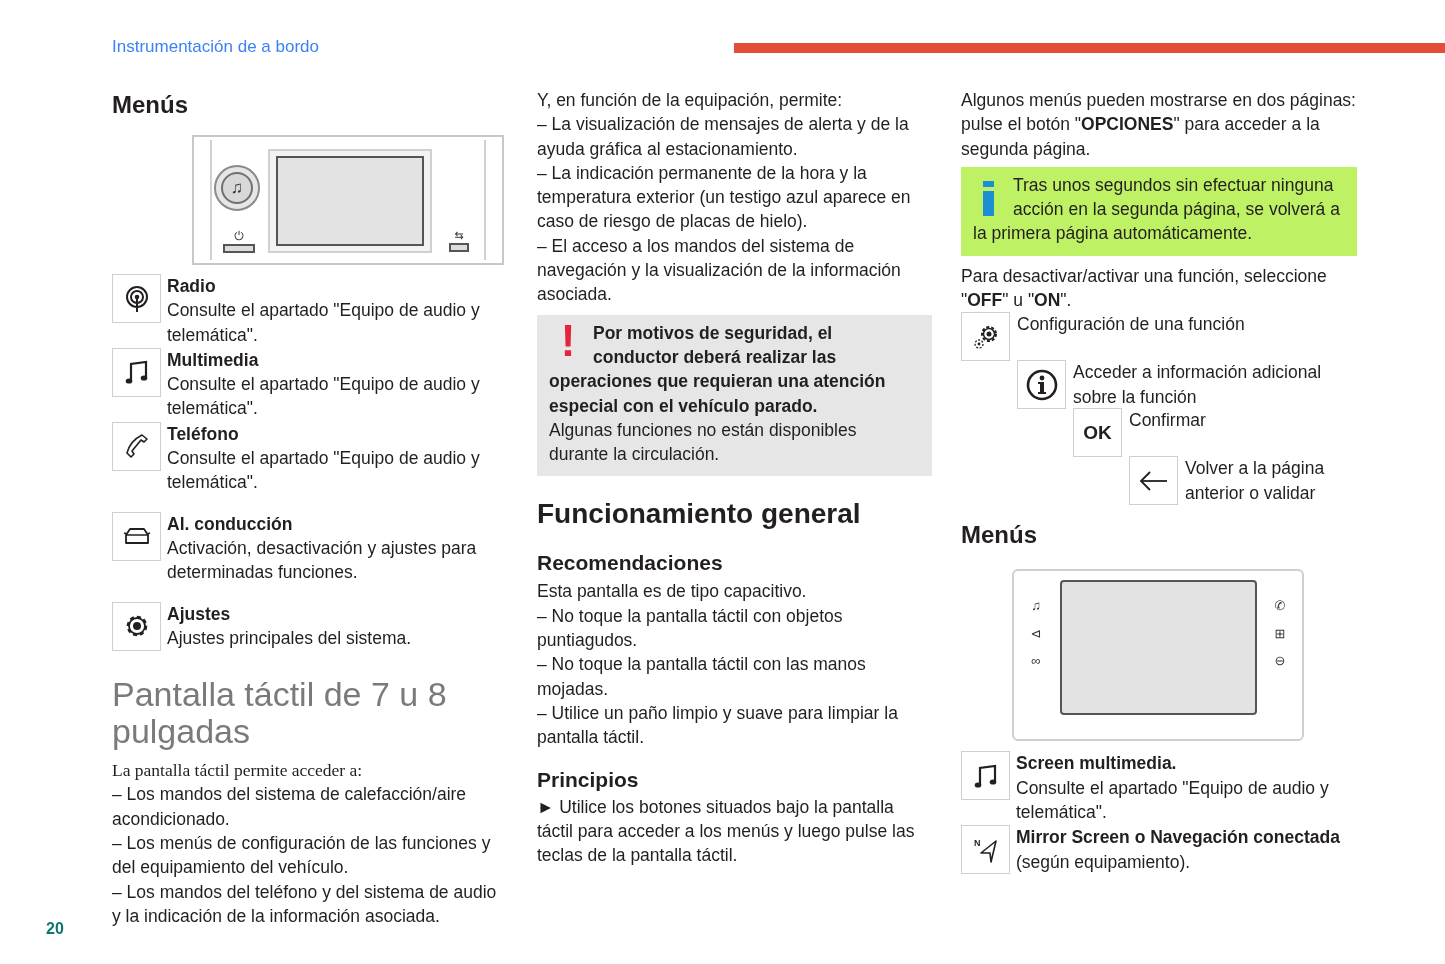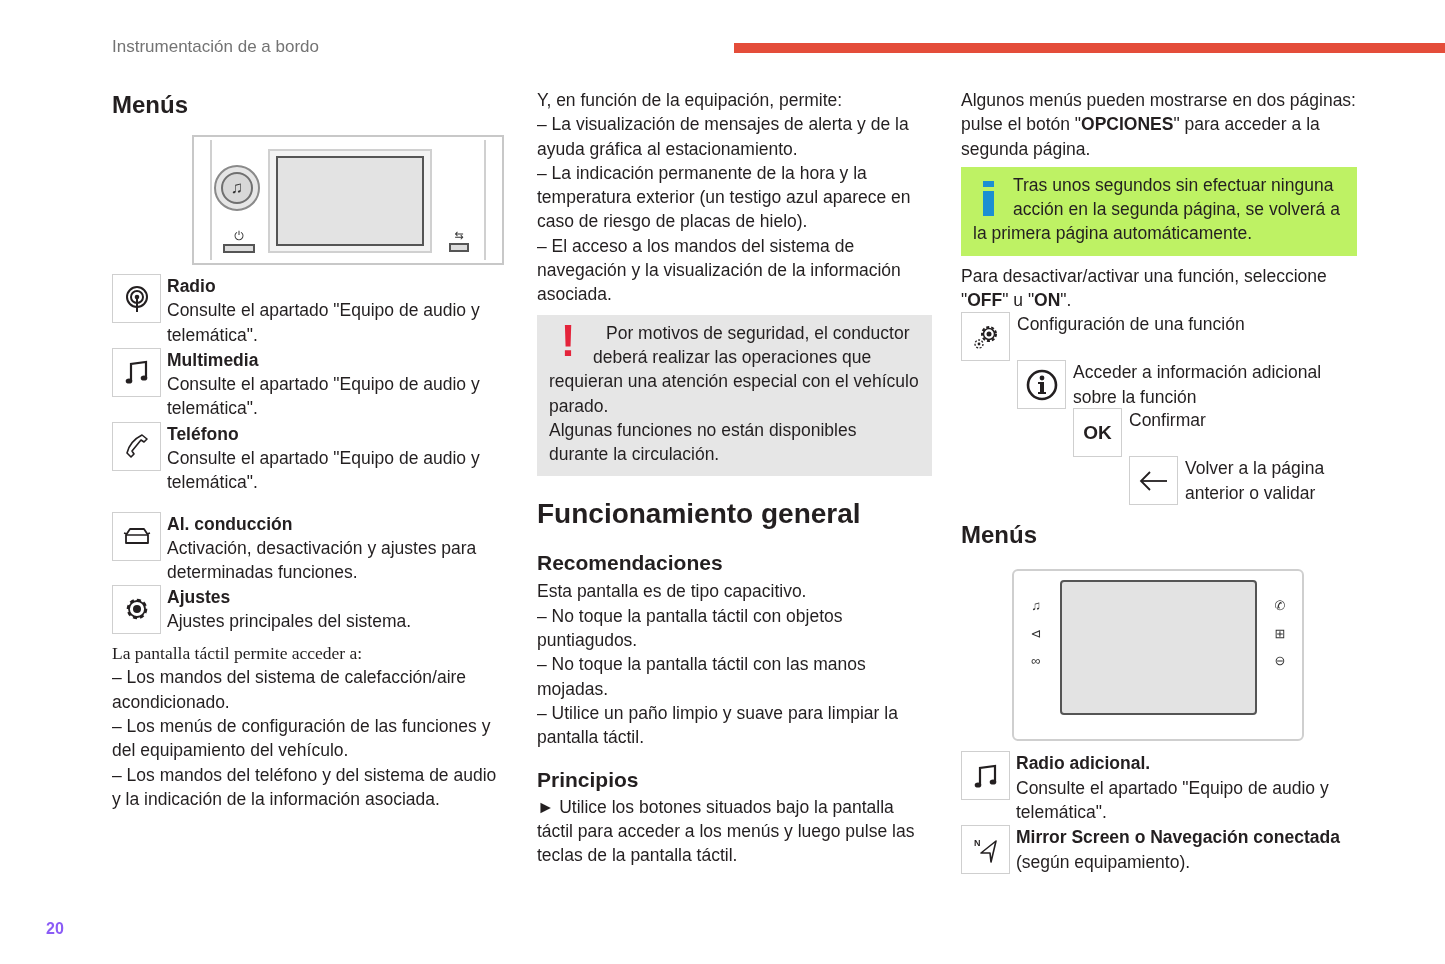--- a/index.html
+++ b/index.html
@@ -1,21 +1,21 @@
 <!DOCTYPE html>
 <html><head>
 <meta charset="utf-8">
 <style>
   * { box-sizing: border-box; margin: 0; padding: 0; }
   html, body { width: 1445px; height: 964px; background: #ffffff; overflow: hidden; }
   body { position: relative; font-family: "Liberation Sans", sans-serif; color: #231f20; }
 
-  .running-head { position: absolute; left: 112px; top: 37px; font-size: 17px; color: #737373; }
+  .running-head { position: absolute; left: 112px; top: 37px; font-size: 17px; color: #3b82f6; }
   .red-bar { position: absolute; left: 734px; top: 43px; width: 711px; height: 10px; background: #e44d3a; }
-  .page-number { position: absolute; left: 46px; top: 920px; font-size: 16px; font-weight: bold; color: #8b5cf6; }
+  .page-number { position: absolute; left: 46px; top: 920px; font-size: 16px; font-weight: bold; color: #0f766e; }
 
   .col { position: absolute; top: 88px; }
   .col1 { left: 112px; width: 395px; }
   .col2 { left: 537px; width: 395px; }
   .col3 { left: 961px; width: 396px; }
 
   .body-text { font-size: 17.5px; line-height: 24.3px; color: #231f20; }
   .h-menus { font-size: 24px; font-weight: bold; line-height: 34px; margin-top: 0; }
   .h-big-grey { font-size: 34px; line-height: 37px; color: #7a7a7a; font-weight: normal; }
   .h-section { font-size: 28px; font-weight: bold; line-height: 32px; }
@@ -35,21 +35,21 @@
 
   
   .entry { position: relative; min-height: 48px; }
   .icon-box { float: left; width: 49px; height: 49px; border: 1px solid #cfcfcf; background: #fff; display: flex; align-items: center; justify-content: center; margin-right: 6px; color: #231f20; }
   .entry-title { font-weight: bold; font-size: 17.5px; line-height: 24.3px; }
   .entry-text { font-size: 17.5px; line-height: 24.3px; }
 
   
   .warn-box { background: #e6e6e6; padding: 6px 12px 10px 12px; margin-top: 8px; width: 395px; }
   .warn-box .excl { float: left; width: 26px; height: 46px; color: #e4243b; font-size: 44px; font-weight: bold; line-height: 40px; margin: 0 12px 0 6px; text-align: center; }
-  .warn-box .bold { font-weight: normal; margin-left: 13px; }
+  .warn-box .bold { font-weight: bold; }
 
   
   .info-box { background: #bef264; padding: 6px 12px 10px 12px; margin-top: 6px; width: 396px; }
   .info-box .info-i { float: left; width: 14px; height: 35px; margin: 8px 16px 0 10px; position: relative; }
   .info-box .info-i .dot { position: absolute; left: 0; top: 0; width: 11px; height: 6px; background: #1b8fd2; }
   .info-box .info-i .stem { position: absolute; left: 0; top: 10px; width: 11px; height: 25px; background: #1b8fd2; }
 
   .func-row { position: relative; height: 48px; }
   .func-row .icon-box { margin-right: 7px; }
 
@@ -124,33 +124,34 @@
         <svg width="32" height="30" viewBox="0 0 32 30">
             <path d="M5 14 L9 8 H23 L27 14 V22 H5 Z" fill="none" stroke="#231f20" stroke-width="1.8" stroke-linejoin="round"></path>
             <line x1="5" y1="14" x2="27" y2="14" stroke="#231f20" stroke-width="1.5"></line>
             <line x1="3" y1="12" x2="6" y2="13" stroke="#231f20" stroke-width="1.5"></line>
             <line x1="29" y1="12" x2="26" y2="13" stroke="#231f20" stroke-width="1.5"></line>
           </svg>
       </div>
       <div class="entry-title">Al. conducción</div>
       <span class="entry-text">Activación, desactivación y ajustes para determinadas funciones.</span>
     </div>
-    <div class="entry body-text" style="margin-top:0">
+    <div class="entry body-text" style="margin-top:17px">
       <div class="icon-box">
         <svg width="30" height="30" viewBox="0 0 30 30">
             <circle cx="15" cy="15" r="9" fill="none" stroke="#231f20" stroke-width="2.6" stroke-dasharray="4 3"></circle>
             <circle cx="15" cy="15" r="8" fill="none" stroke="#231f20" stroke-width="1.8"></circle>
             <circle cx="15" cy="15" r="4" fill="#231f20"></circle>
           </svg>
       </div>
       <div class="entry-title">Ajustes</div>
       <span class="entry-text">Ajustes principales del sistema.</span>
     </div>
   </div>
 
+  <h2 class="h-big-grey" style="margin-top: 26px;">Pantalla táctil de 7 u 8 pulgadas</h2>
   <div class="body-text" style="margin-top: 8px; font-family: Liberation Serif, serif;">La pantalla táctil permite acceder a:</div>
   <div class="body-text">–  Los mandos del sistema de calefacción/aire acondicionado.</div>
   <div class="body-text">–  Los menús de configuración de las funciones y del equipamiento del vehículo.</div>
   <div class="body-text">–  Los mandos del teléfono y del sistema de audio y la indicación de la información asociada.</div>
 </div>
 
 <div class="col col2">
   <div class="body-text">Y, en función de la equipación, permite:</div>
   <div class="body-text">–  La visualización de mensajes de alerta y de la ayuda gráfica al estacionamiento.</div>
   <div class="body-text">–  La indicación permanente de la hora y la temperatura exterior (un testigo azul aparece en caso de riesgo de placas de hielo).</div>
@@ -240,21 +241,21 @@
 
   <div style="margin-top: 10px;">
     <div class="entry body-text">
       <div class="icon-box">
         <svg width="30" height="30" viewBox="0 0 30 30">
             <path d="M9 24 V7 L24 5 V21" fill="none" stroke="#231f20" stroke-width="2.2"></path>
             <ellipse cx="7" cy="24" rx="3.3" ry="2.6" fill="#231f20"></ellipse>
             <ellipse cx="22" cy="21" rx="3.3" ry="2.6" fill="#231f20"></ellipse>
           </svg>
       </div>
-      <div class="entry-title">Radio adicional.</div>
+      <div class="entry-title">Screen multimedia.</div>
       <span class="entry-text">Consulte el apartado "Equipo de audio y telemática".</span>
     </div>
     <div class="entry body-text" style="margin-top:1px">
       <div class="icon-box">
         <svg width="30" height="30" viewBox="0 0 30 30">
             <text x="3" y="11" font-size="9" font-weight="bold" font-family="Liberation Sans, sans-serif" fill="#231f20">N</text>
             <path d="M25 6 L10 18 L19 18 L20 27 Z" fill="none" stroke="#231f20" stroke-width="1.6" stroke-linejoin="round"></path>
           </svg>
       </div>
       <div class="entry-title">Mirror Screen o Navegación conectada</div>

